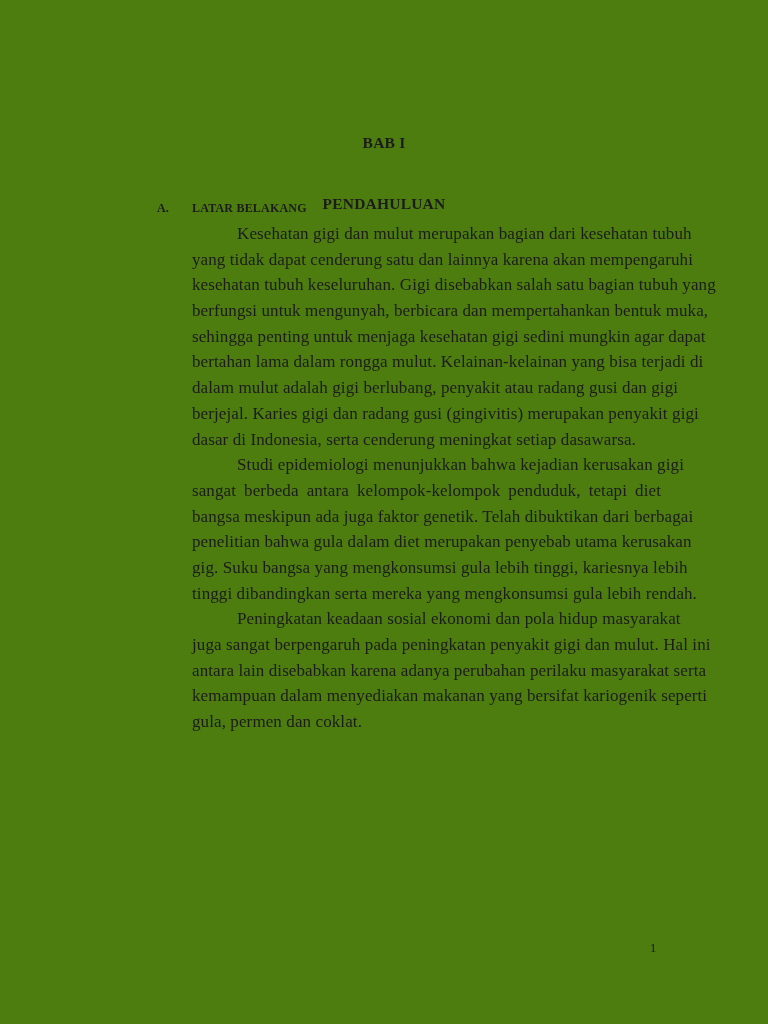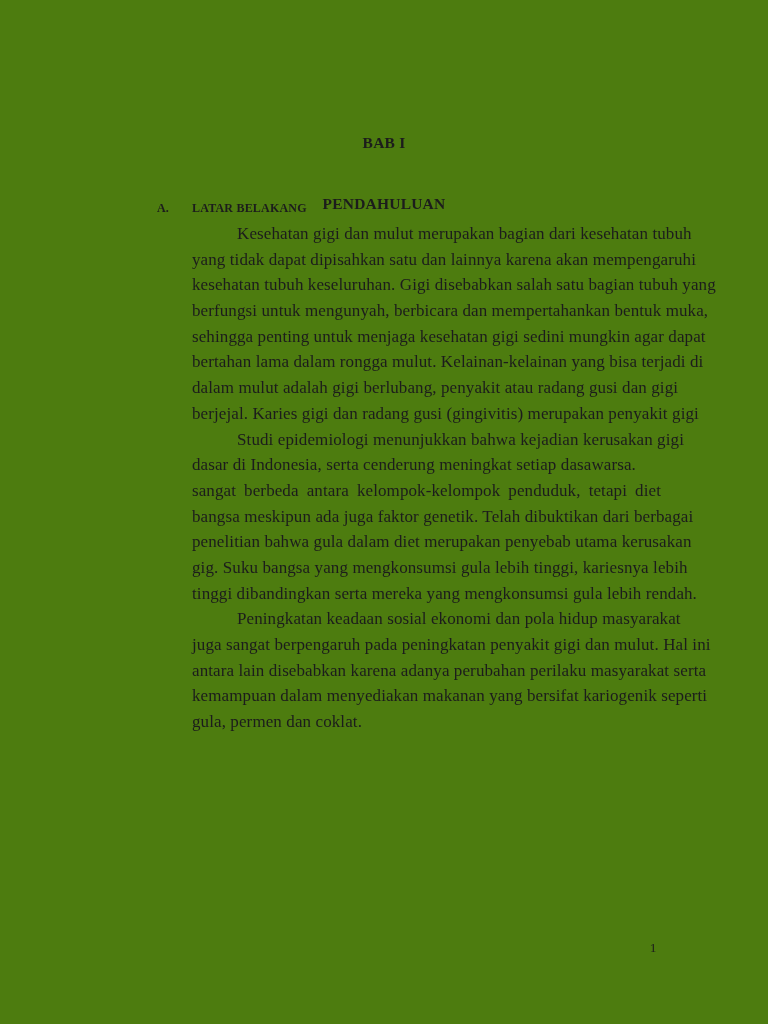--- a/index.html
+++ b/index.html
@@ -81,29 +81,29 @@
   <div class="chapter-title">BAB I</div>
 
   <div class="chapter-subtitle">PENDAHULUAN</div>
 
   <div class="section-heading">
     <span class="section-label">A.</span><span class="section-title">LATAR BELAKANG</span>
   </div>
 
   <div class="body-text" id="body-text">
       <div class="line indent">Kesehatan gigi dan mulut merupakan bagian dari kesehatan tubuh</div>
-      <div class="line">yang tidak dapat dipisahkan satu dan lainnya karena akan mempengaruhi</div>
+      <div class="line">yang tidak dapat cenderung satu dan lainnya karena akan mempengaruhi</div>
       <div class="line">kesehatan tubuh keseluruhan. Gigi disebabkan salah satu bagian tubuh yang</div>
       <div class="line">berfungsi untuk mengunyah, berbicara dan mempertahankan bentuk muka,</div>
       <div class="line">sehingga penting untuk menjaga kesehatan gigi sedini mungkin agar dapat</div>
       <div class="line">bertahan lama dalam rongga mulut. Kelainan-kelainan yang bisa terjadi di</div>
       <div class="line">dalam mulut adalah gigi berlubang, penyakit atau radang gusi dan gigi</div>
       <div class="line">berjejal. Karies gigi dan radang gusi (gingivitis) merupakan penyakit gigi</div>
+      <div class="line last">dasar di Indonesia, serta cenderung meningkat setiap dasawarsa.</div>
       <div class="line indent">Studi epidemiologi menunjukkan bahwa kejadian kerusakan gigi</div>
-      <div class="line last">dasar di Indonesia, serta cenderung meningkat setiap dasawarsa.</div>
       <div class="line">sangat berbeda antara kelompok-kelompok penduduk, tetapi diet</div>
       <div class="line">bangsa meskipun ada juga faktor genetik. Telah dibuktikan dari berbagai</div>
       <div class="line">penelitian bahwa gula dalam diet merupakan penyebab utama kerusakan</div>
       <div class="line">gig. Suku bangsa yang mengkonsumsi gula lebih tinggi, kariesnya lebih</div>
       <div class="line last">tinggi dibandingkan serta mereka yang mengkonsumsi gula lebih rendah.</div>
       <div class="line indent">Peningkatan keadaan sosial ekonomi dan pola hidup masyarakat</div>
       <div class="line">juga sangat berpengaruh pada peningkatan penyakit gigi dan mulut. Hal ini</div>
       <div class="line">antara lain disebabkan karena adanya perubahan perilaku masyarakat serta</div>
       <div class="line">kemampuan dalam menyediakan makanan yang bersifat kariogenik seperti</div>
       <div class="line last">gula, permen dan coklat.</div>

